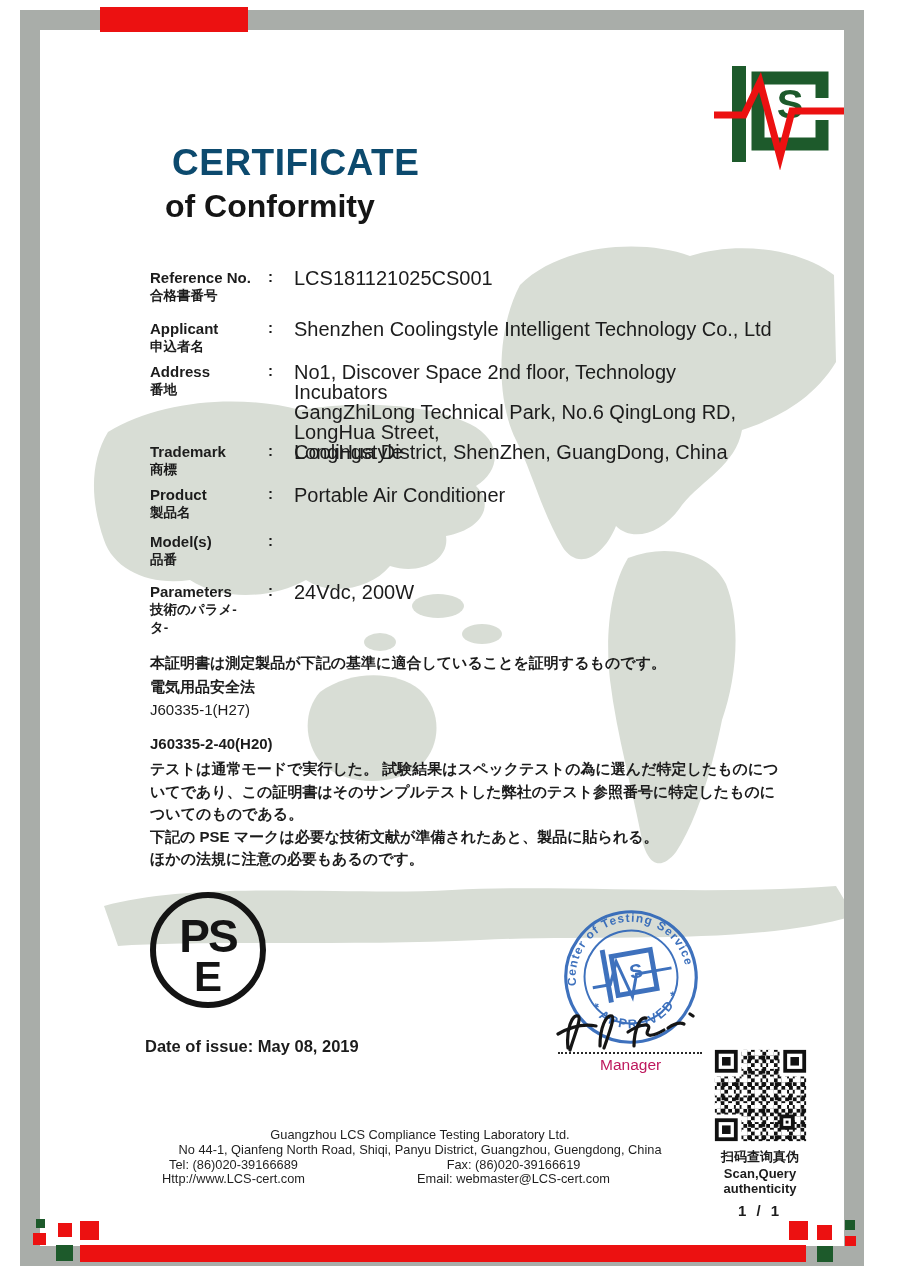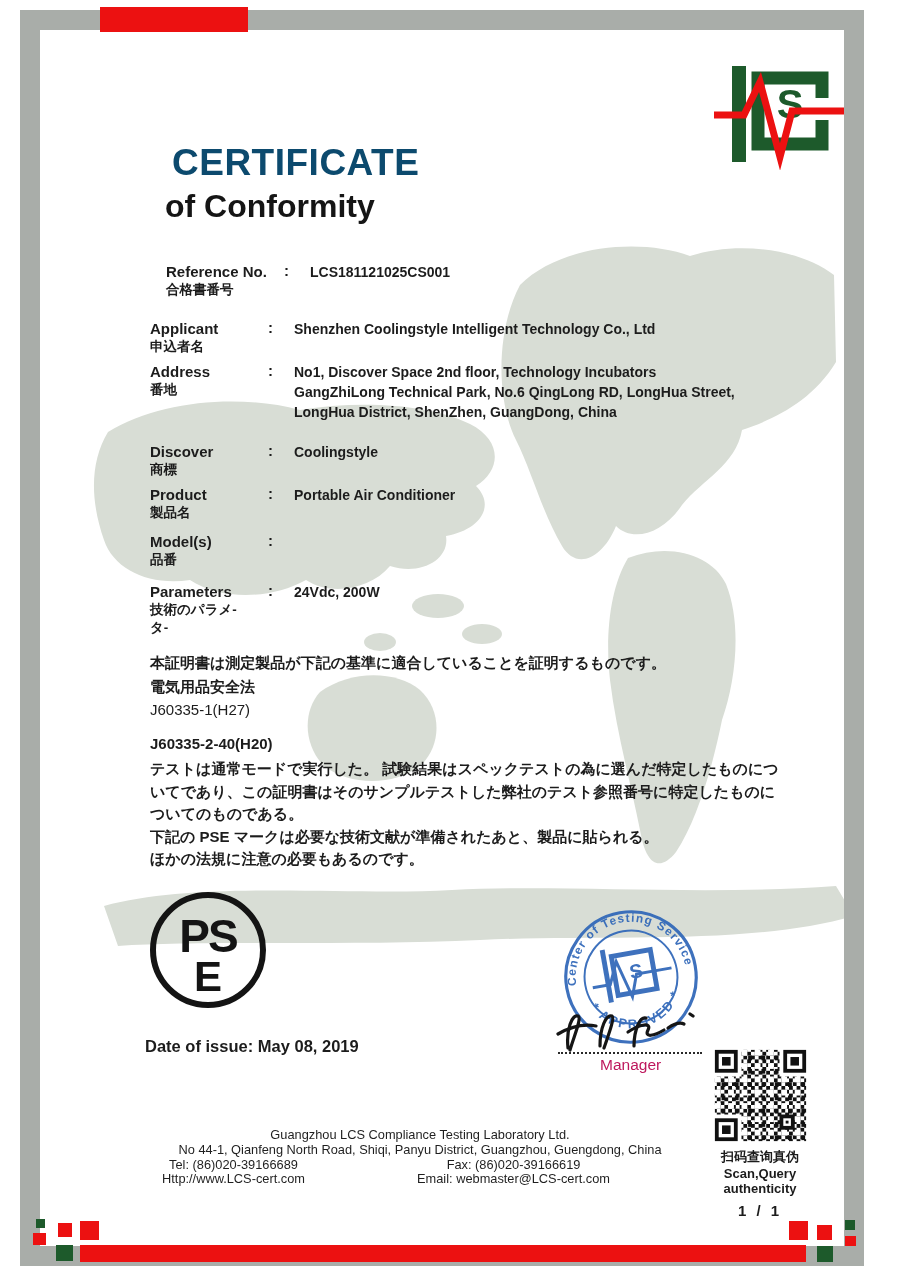--- a/index.html
+++ b/index.html
@@ -24,22 +24,22 @@
   
   .logo{left:712px;top:58px;width:134px;height:112px;}
   .title{left:172px;top:142px;font-size:37px;font-weight:bold;letter-spacing:.5px;color:#0c4a6e;}
   .subtitle{left:165px;top:188px;font-size:32px;font-weight:bold;color:#151515;}
 
   
   .field{position:absolute;left:150px;width:622px;display:grid;grid-template-columns:118px 26px 1fr;}
   .flabel .en{font-size:15px;font-weight:bold;line-height:19px;}
   .flabel .ja{font-size:13.5px;font-weight:600;line-height:18px;white-space:pre-line;}
   .fcolon{font-size:15px;font-weight:bold;}
-  .fvalue{font-size:14px;font-weight:bold;line-height:20px;white-space:pre-line;}
-  .f0{top:262px;margin-left:16px;} .f1{top:319px;} .f2{top:362px;} .f3{top:442px;}
+  .fvalue{font-size:20px;font-weight:normal;line-height:20px;white-space:pre-line;}
+  .f0{top:268px;} .f1{top:319px;} .f2{top:362px;} .f3{top:442px;}
   .f4{top:485px;} .f5{top:532px;} .f6{top:582px;}
   .f5 .fvalue{padding-top:8px;}
 
   
   .jp{font-size:15px;font-weight:600;line-height:22px;}
   .std-intro{left:150px;top:652px;}
   .std-law{left:150px;top:676px;}
   .std-1{left:150px;top:699px;font-weight:normal;}
   .std-2{left:150px;top:733px;font-weight:bold;}
   .notes{left:150px;top:758px;width:648px;white-space:pre-line;font-size:15px;font-weight:600;line-height:22.5px;}
@@ -125,21 +125,21 @@
       <div class="en">Address</div>
       <div class="ja">番地</div>
     </div>
   <div class="fcolon">:</div>
   <div class="fvalue">No1, Discover Space 2nd floor, Technology Incubators
 GangZhiLong Technical Park, No.6 QingLong RD, LongHua Street,
 LongHua District, ShenZhen, GuangDong, China</div>
 </div>
 <div class="field f3">
   <div class="flabel">
-      <div class="en">Discover</div>
+      <div class="en">Trademark</div>
       <div class="ja">商標</div>
     </div>
   <div class="fcolon">:</div>
   <div class="fvalue">Coolingstyle</div>
 </div>
 <div class="field f4">
   <div class="flabel">
       <div class="en">Product</div>
       <div class="ja">製品名</div>
     </div>

